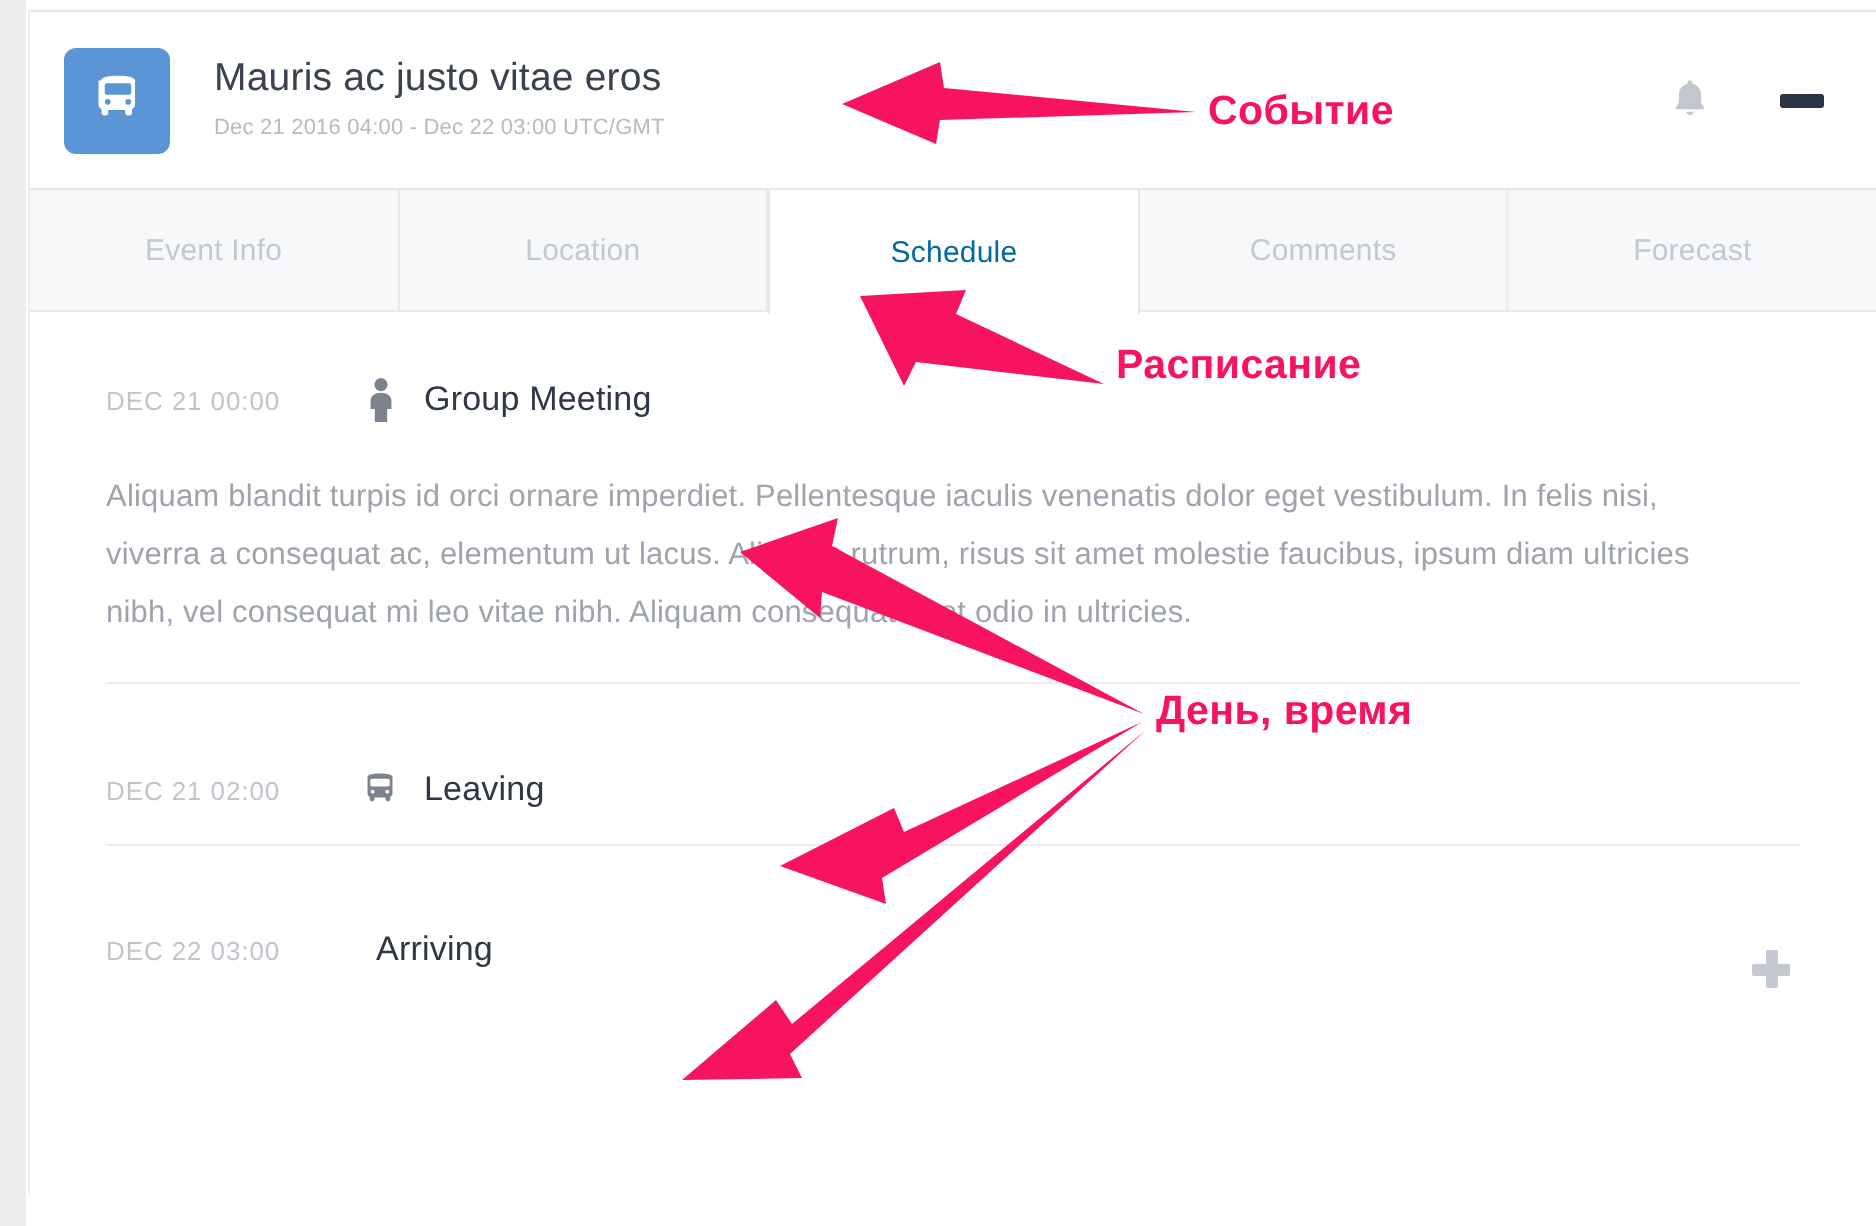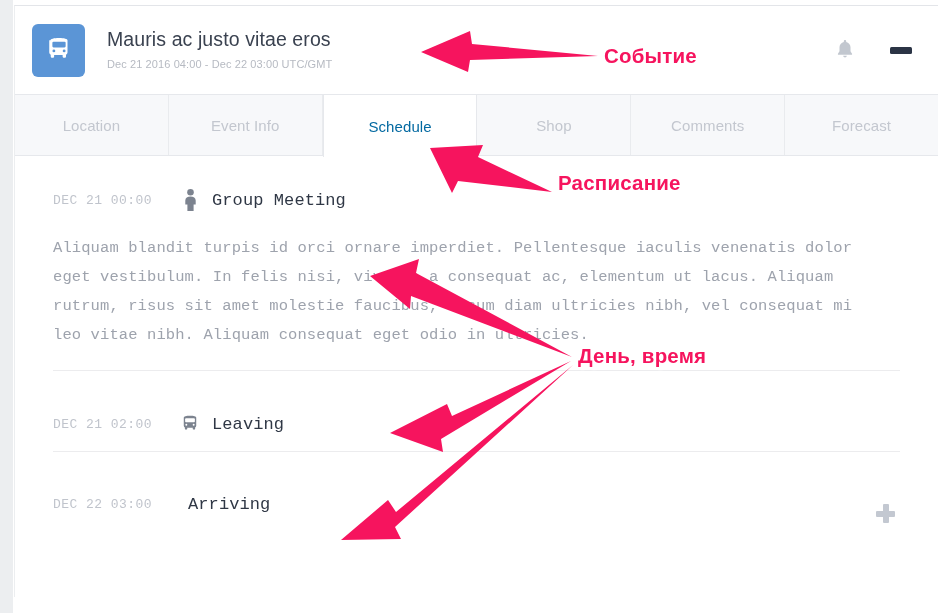--- a/index.html
+++ b/index.html
@@ -107,21 +107,21 @@
     background: #ffffff;
     color: #0369a1;
     border-left: 1px solid #e6e8ec;
     border-right: 1px solid #e6e8ec;
     margin-bottom: -1px;
     height: 62px;
     align-self: flex-start;
   }
 
   
-  .schedule { padding: 0 30px; font-family: Liberation Mono, monospace; }
+  .schedule { padding: 0 30px; }
 
   .sch-row {
     position: relative;
     display: flex;
     align-items: center;
     min-height: 62px;
     padding-top: 26px;
   }
   .sch-time {
     width: 133px;
@@ -218,30 +218,27 @@
             <path fill="#c2c7cf" d="M10 19.4c.2 1.1 1.05 1.9 2 1.9s1.8-.8 2-1.9h-4z"></path>
           </svg>
         </span>
         <span class="minus-dark"></span>
       </div>
 
     </div>
 
     <div class="tabbar">
       <div class="tab">
+          <span>Event Info</span>
+        </div>
+      <div class="tab">
           <span>Location</span>
-        </div>
-      <div class="tab">
-          <span>Event Info</span>
         </div>
       <div class="tab active">
           <span>Schedule</span>
-        </div>
-      <div class="tab">
-          <span>Shop</span>
         </div>
       <div class="tab">
           <span>Comments</span>
         </div>
       <div class="tab">
           <span>Forecast</span>
         </div>
     </div>
 
     <div class="schedule">

